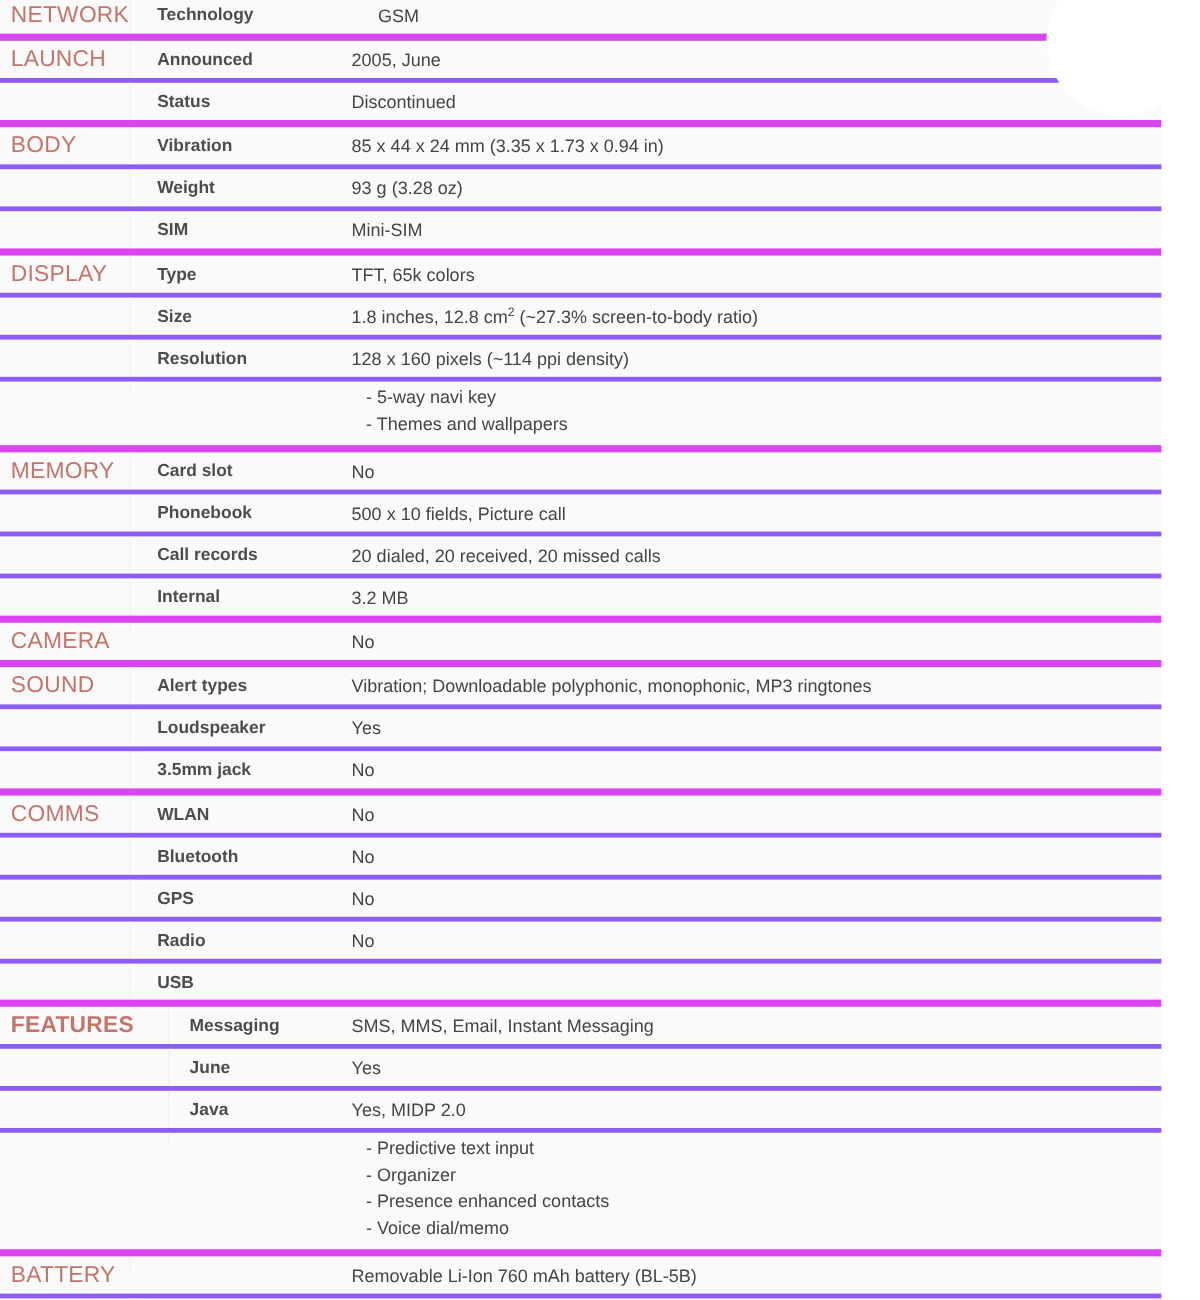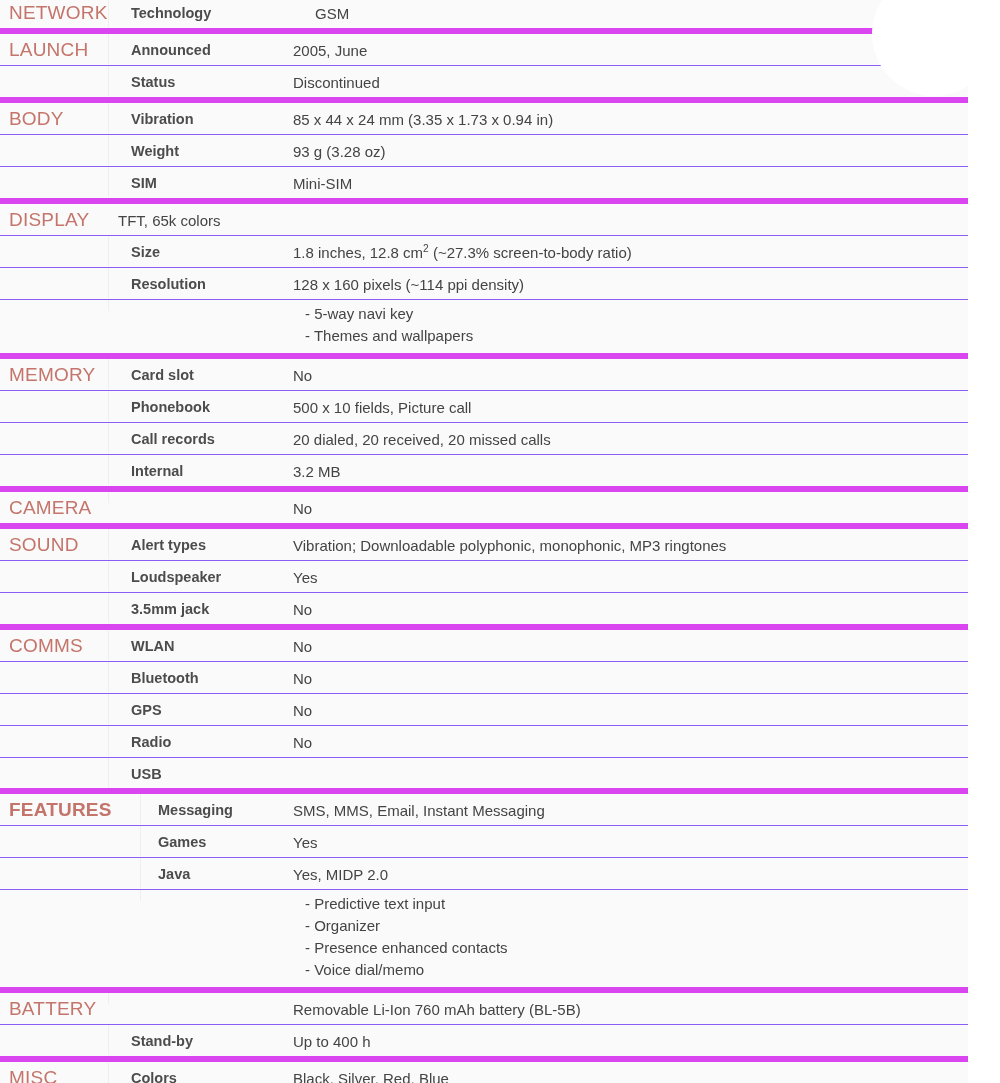--- a/index.html
+++ b/index.html
@@ -21,21 +21,21 @@
     position: absolute;
     left: 0;
     top: -3px;            
     width: 968px;
     background: #fafafa;
   }
 
   .spec-row {
     display: flex;
     align-items: flex-start;
-    border-top: 1px solid #8b5cf6;
+    border-top: 4px solid #8b5cf6;
     background: #fafafa;
     min-height: 29px;
     box-sizing: border-box;
   }
   .spec-row.section-start {
     border-top: 6px solid #d946ef;
   }
   .spec-row:first-child {
     border-top: none;
   }
@@ -152,20 +152,21 @@
       <div class="label-cell">Weight</div>
       <div class="value-cell">93 g (3.28 oz)</div>
     </div>
     <div class="spec-row">
       <div class="cat-cell"></div>
       <div class="label-cell">SIM</div>
       <div class="value-cell">Mini-SIM</div>
     </div>
     <div class="spec-row section-start">
       <div class="cat-cell">DISPLAY</div>
+      <div class="label-cell">Type</div>
       <div class="value-cell">TFT, 65k colors</div>
     </div>
     <div class="spec-row">
       <div class="cat-cell"></div>
       <div class="label-cell">Size</div>
       <div class="value-cell"><span>1.8 inches, 12.8 cm</span><sup>2</sup><span> (~27.3% screen-to-body ratio)</span></div>
     </div>
     <div class="spec-row">
       <div class="cat-cell"></div>
       <div class="label-cell">Resolution</div>
@@ -244,21 +245,21 @@
       <div class="label-cell">USB</div>
       <div class="value-cell"></div>
     </div>
     <div class="spec-row section-start indent">
       <div class="cat-cell">FEATURES</div>
       <div class="label-cell">Messaging</div>
       <div class="value-cell">SMS, MMS, Email, Instant Messaging</div>
     </div>
     <div class="spec-row indent">
       <div class="cat-cell"></div>
-      <div class="label-cell">Games</div>
+      <div class="label-cell">June</div>
       <div class="value-cell">Yes</div>
     </div>
     <div class="spec-row indent">
       <div class="cat-cell"></div>
       <div class="label-cell">Java</div>
       <div class="value-cell">Yes, MIDP 2.0</div>
     </div>
     <div class="spec-row indent">
       <div class="cat-cell"></div>
       <div class="label-cell"></div>

